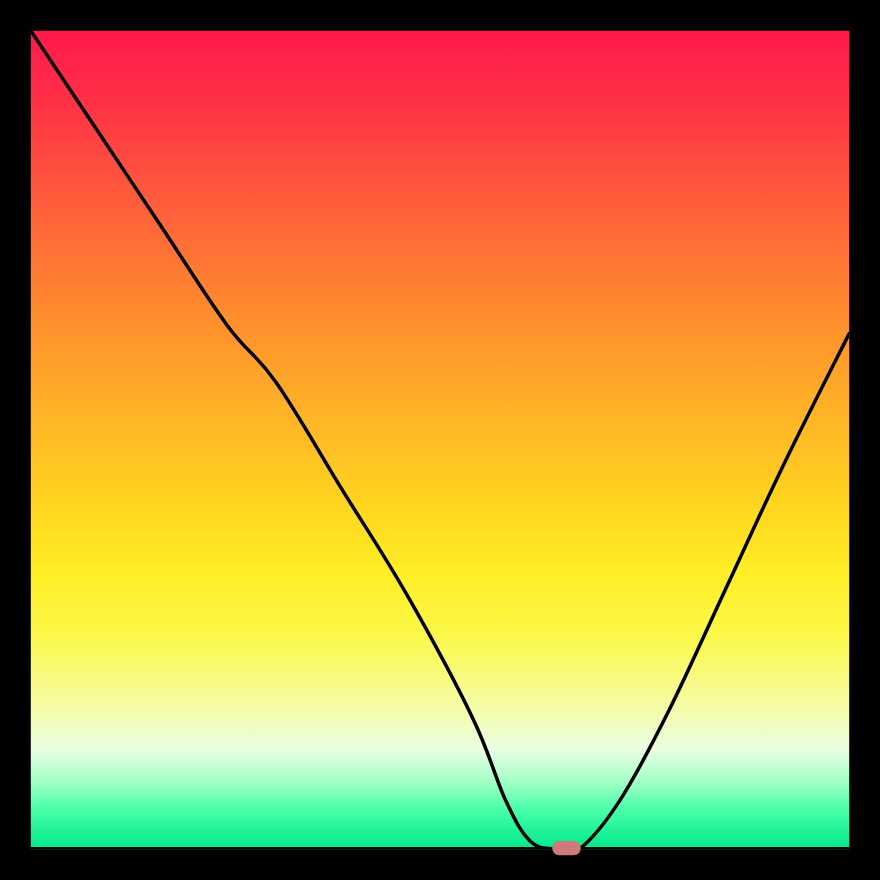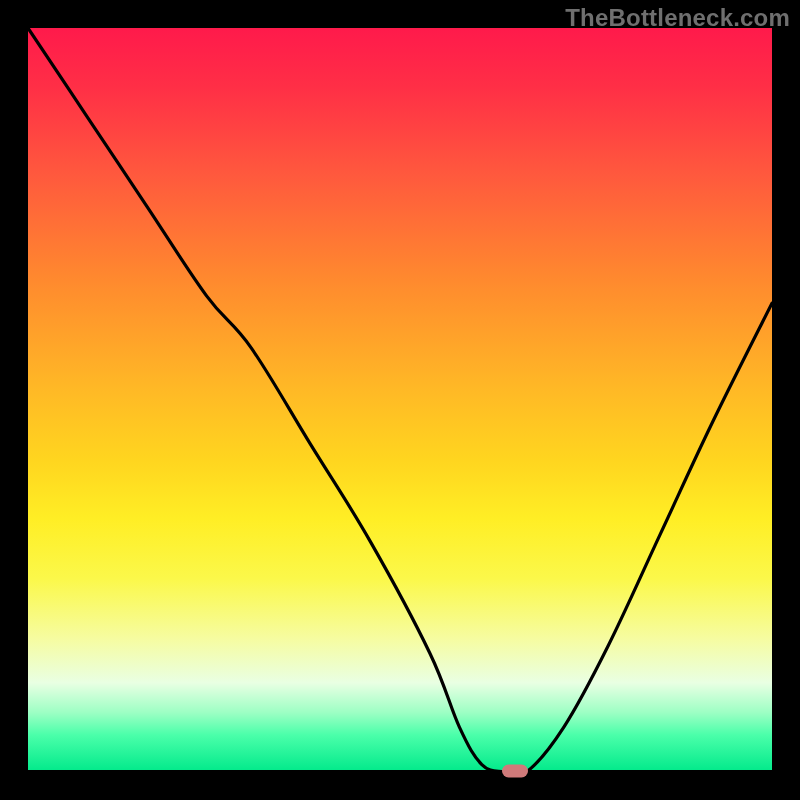--- a/index.html
+++ b/index.html
@@ -75,21 +75,20 @@
     border-radius: 7px;
     background: #cf7a7a;
     transform: translate(-50%, -50%);
   }
 </style>
 </head>
 <body>
 
 <div class="frame">
 
-  <div class="watermark">TheBottleneck.com</div>
 
   <div class="plot">
     <div class="gradient"></div>
 
     <svg class="curve" viewBox="0 0 744 744" preserveAspectRatio="none">
       <path id="curve-path" d="M 0,0 C 10.7136,16.070399999999996 38.092800000000004,57.13919999999998 59.52,89.27999999999997 C 80.94720000000001,121.42079999999996 97.61280000000001,146.41919999999993 119.04,178.55999999999995 C 140.4672,210.70079999999996 159.8112,242.39519999999996 178.56,267.84 C 197.3088,293.28479999999996 204.45119999999997,293.136 223.2,319.92 C 241.9488,346.704 261.2928,381.82079999999996 282.72,416.64 C 304.14720000000005,451.4592 320.8128,475.8624 342.24,513.36 C 363.66720000000004,550.8576 385.68960000000004,591.48 401.76000000000005,624.96 C 417.83040000000005,658.44 422.1456,679.272 431.52,699.36 C 440.89439999999996,719.448 445.80479999999994,728.5247999999999 453.84,736.56 C 461.8752,744.5952 468.1248,742.6608 476.16,744 C 484.19520000000006,745.3392 487.76640000000003,752.0352 498.48,744 C 509.1936,735.9648 520.9487999999999,722.1264 535.68,699.36 C 550.4112,676.5936 562.9104000000001,652.3392 580.32,617.52 C 597.7296,582.7008 613.6512,546.096 632.4,505.91999999999996 C 651.1487999999999,465.74399999999997 664.392,435.8352 684.48,394.32 C 704.568,352.8048 733.2864,296.7072 744,275.28" fill="none" stroke="#000" stroke-width="3.2" stroke-linejoin="round" stroke-linecap="round"></path>
     </svg>
 
     <div class="baseline"></div>
 

